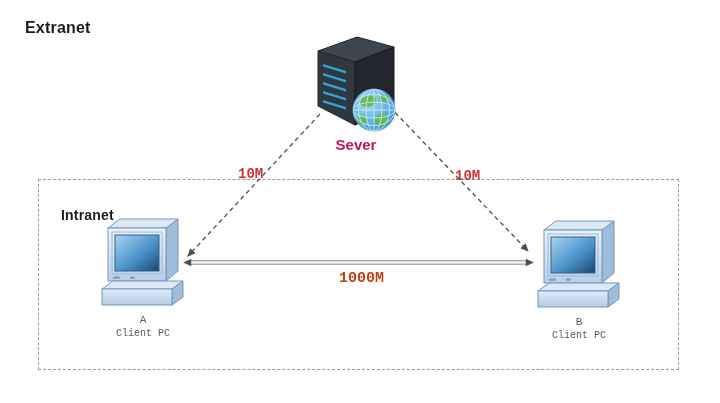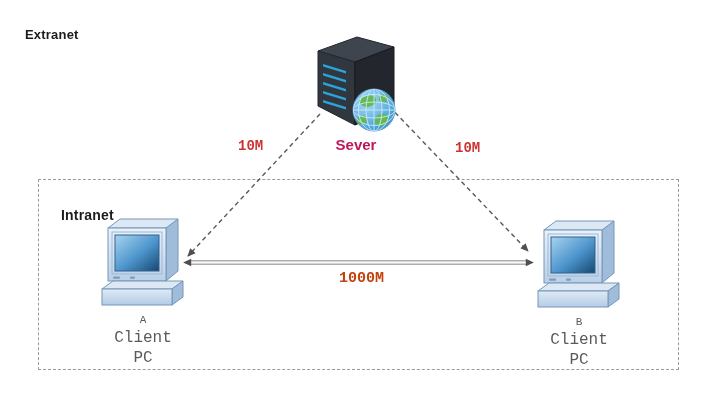--- a/index.html
+++ b/index.html
@@ -1,44 +1,44 @@
 <!DOCTYPE html>
 <html><head>
 <meta charset="utf-8">
 <style>
   html,body{margin:0;padding:0;background:#ffffff;}
   .canvas{
     position:relative;width:720px;height:403px;background:#ffffff;
     font-family:"Liberation Sans",sans-serif;overflow:hidden;
   }
   .zone-label{position:absolute;color:#1c1c1c;font-weight:600;letter-spacing:.2px;}
-  .extranet-label{left:25px;top:19px;font-size:13px;margin-top:8px;}
+  .extranet-label{left:25px;top:19px;font-size:16px;}
   .intranet-box{
     position:absolute;left:38px;top:179px;width:639px;height:189px;
     border:1px dashed #9a9a9a;background:transparent;
   }
   .intranet-label{left:22px;top:27px;font-size:14px;position:absolute;}
   .links-svg{position:absolute;left:0;top:0;width:720px;height:403px;}
   .node{position:absolute;text-align:center;}
   .server-node{left:310px;top:34px;width:92px;}
   .server-label{font-size:15px;font-weight:600;color:#be185d;margin-top:-2px;}
   .client-node{width:86px;}
   .client-a{left:100px;top:216px;}
   .client-b{left:536px;top:218px;}
   .client-id,.client-label{
     font-family:"Liberation Mono","DejaVu Sans Mono",monospace;
     color:#5a5a5a;line-height:1.25;
   }
   .client-id{font-size:11px;margin-top:2px;}
-  .client-label{font-size:16px;font-family:Liberation Mono, monospace;}
+  .client-label{font-size:10px;font-family:Liberation Mono, monospace;}
   .speed{
     position:absolute;font-family:"Liberation Mono","DejaVu Sans Mono",monospace;
     font-weight:700;
   }
-  .speed-wan{color:#cc3333;font-size:14px;}
+  .speed-wan{color:#cc3333;font-size:14px;margin-top:28px;}
   .speed-left{left:238px;top:138px;}
   .speed-right{left:455px;top:140px;}
   .speed-lan{color:#c2410c;font-size:15px;left:339px;top:270px;}
   .dash{stroke:#585858;stroke-width:1.4;stroke-dasharray:4.5 3.5;fill:none;}
 </style>
 </head>
 <body>
 
 <div class="canvas">
 

